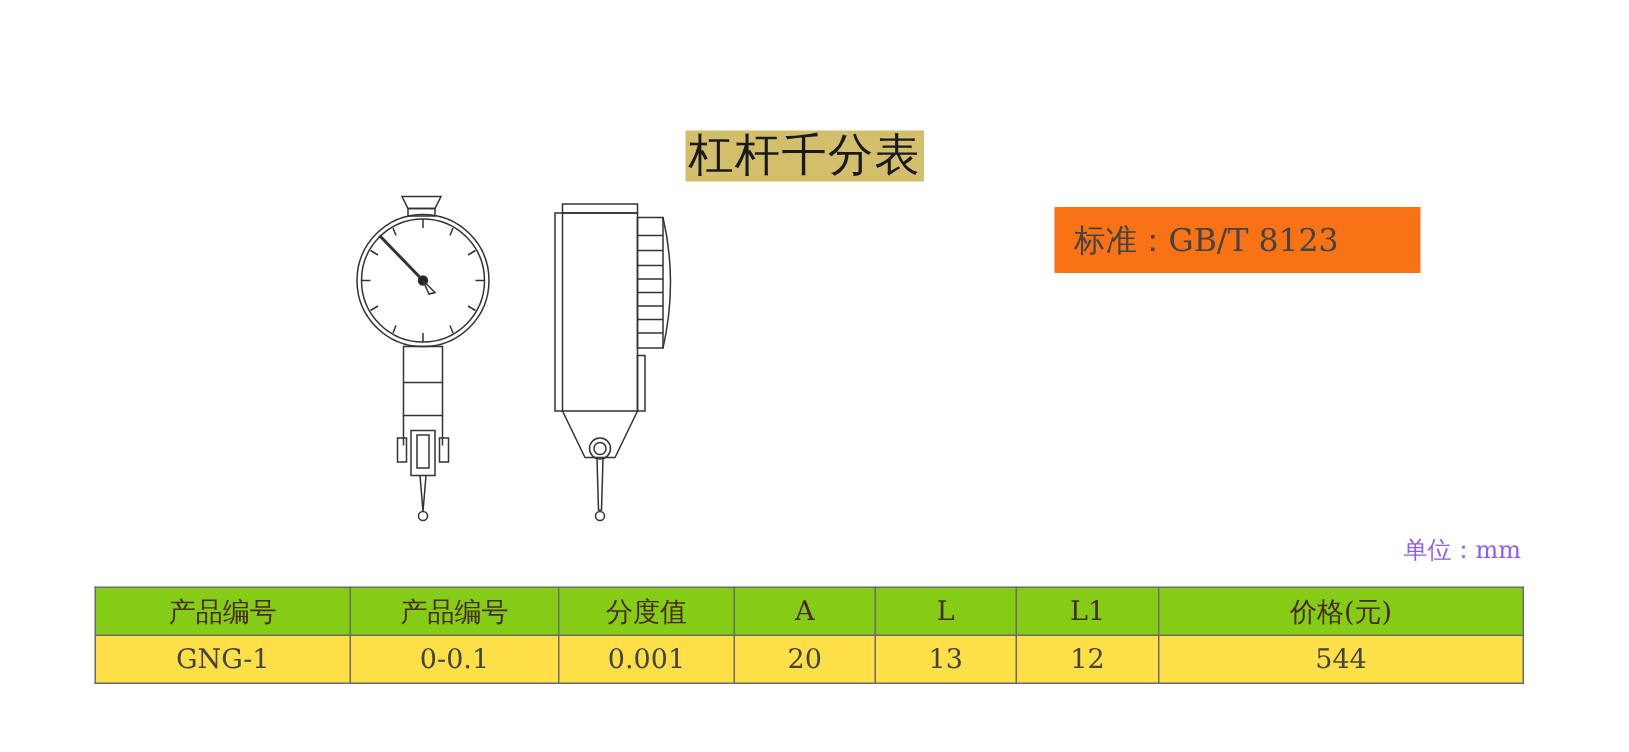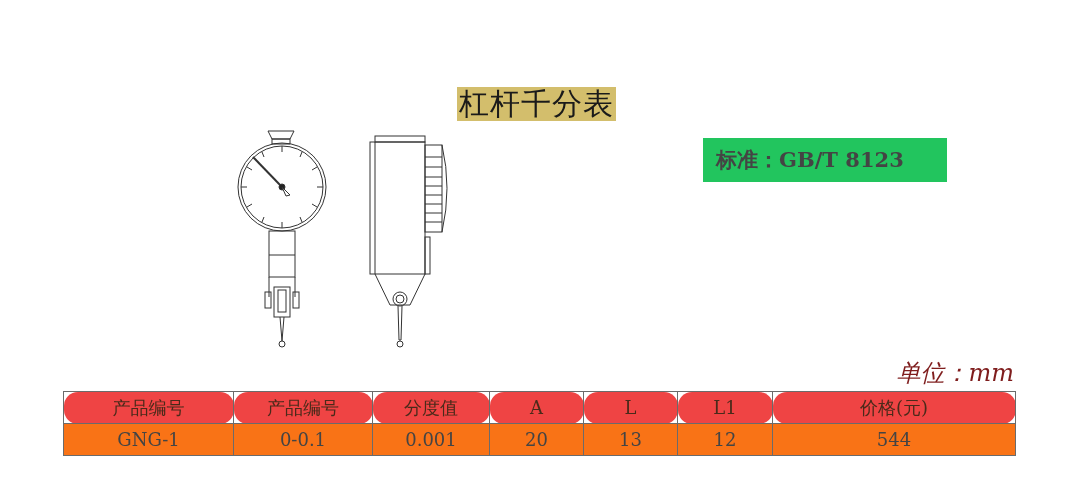--- a/index.html
+++ b/index.html
@@ -2,30 +2,30 @@
 <html><head>
 <meta charset="utf-8">
 <style>
   html, body { margin:0; padding:0; background:#ffffff; }
   body { width:1086px; height:501px; position:relative; overflow:hidden;
          font-family:"DejaVu Serif", "Liberation Serif", serif; color:#333; }
   .title { position:absolute; left:457px; top:44px; height:34px; padding:0 2px;
            background:#d3be6c; color:#1a1a1a; font-family:"DejaVu Sans", sans-serif;
            font-size:30px; line-height:34px; letter-spacing:1px;margin-top:43px; }
   .standard { position:absolute; left:703px; top:138px; width:244px; height:44px;
-              background:#22c55e; font-size:21px; line-height:44px; color:#444;
-              box-sizing:border-box; padding-left:13px;font-weight:bold; }
-  .unit { position:absolute; right:72px; top:357px; font-size:24px; color:#7f1d1d;font-style:italic; }
+              background:#f97316; font-size:21px; line-height:44px; color:#444;
+              box-sizing:border-box; padding-left:13px; }
+  .unit { position:absolute; right:72px; top:357px; font-size:16px; color:#8b5cf6; }
   .drawing { position:absolute; left:230px; top:125px; }
   table.spec { position:absolute; left:63px; top:391px; border-collapse:collapse;
                font-size:18px; color:#444; }
   table.spec td, table.spec th { border:1.5px solid #6b6b6b; text-align:center;
                height:31px; padding:0; font-weight:normal; }
-  table.spec th { background:#ef4444; color:#4a2a1a;border-radius:14px; }
-  table.spec td { background:#f97316; }
+  table.spec th { background:#84cc16; color:#4a2a1a; }
+  table.spec td { background:#fde047; }
 </style>
 </head>
 <body>
 
 <div class="title">杠杆千分表</div>
 
 <div class="standard">
   <span>标准：</span><span>GB/T 8123</span>
 </div>
 

